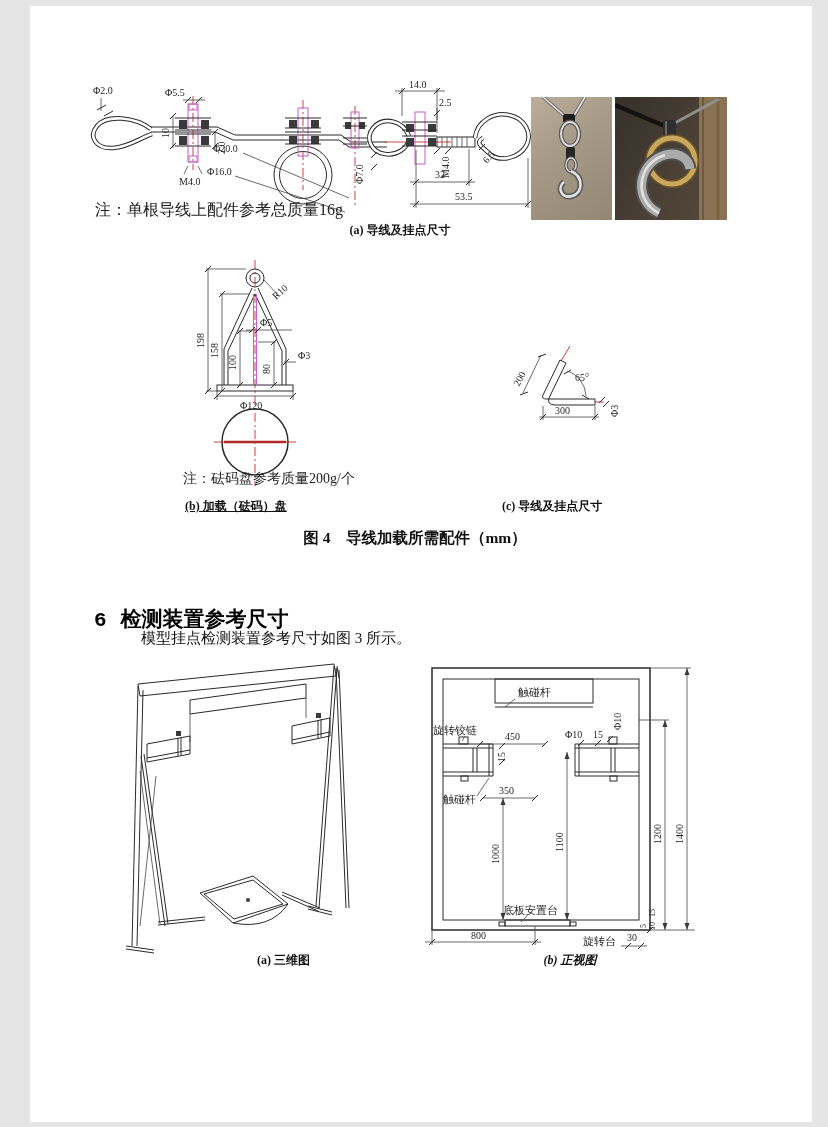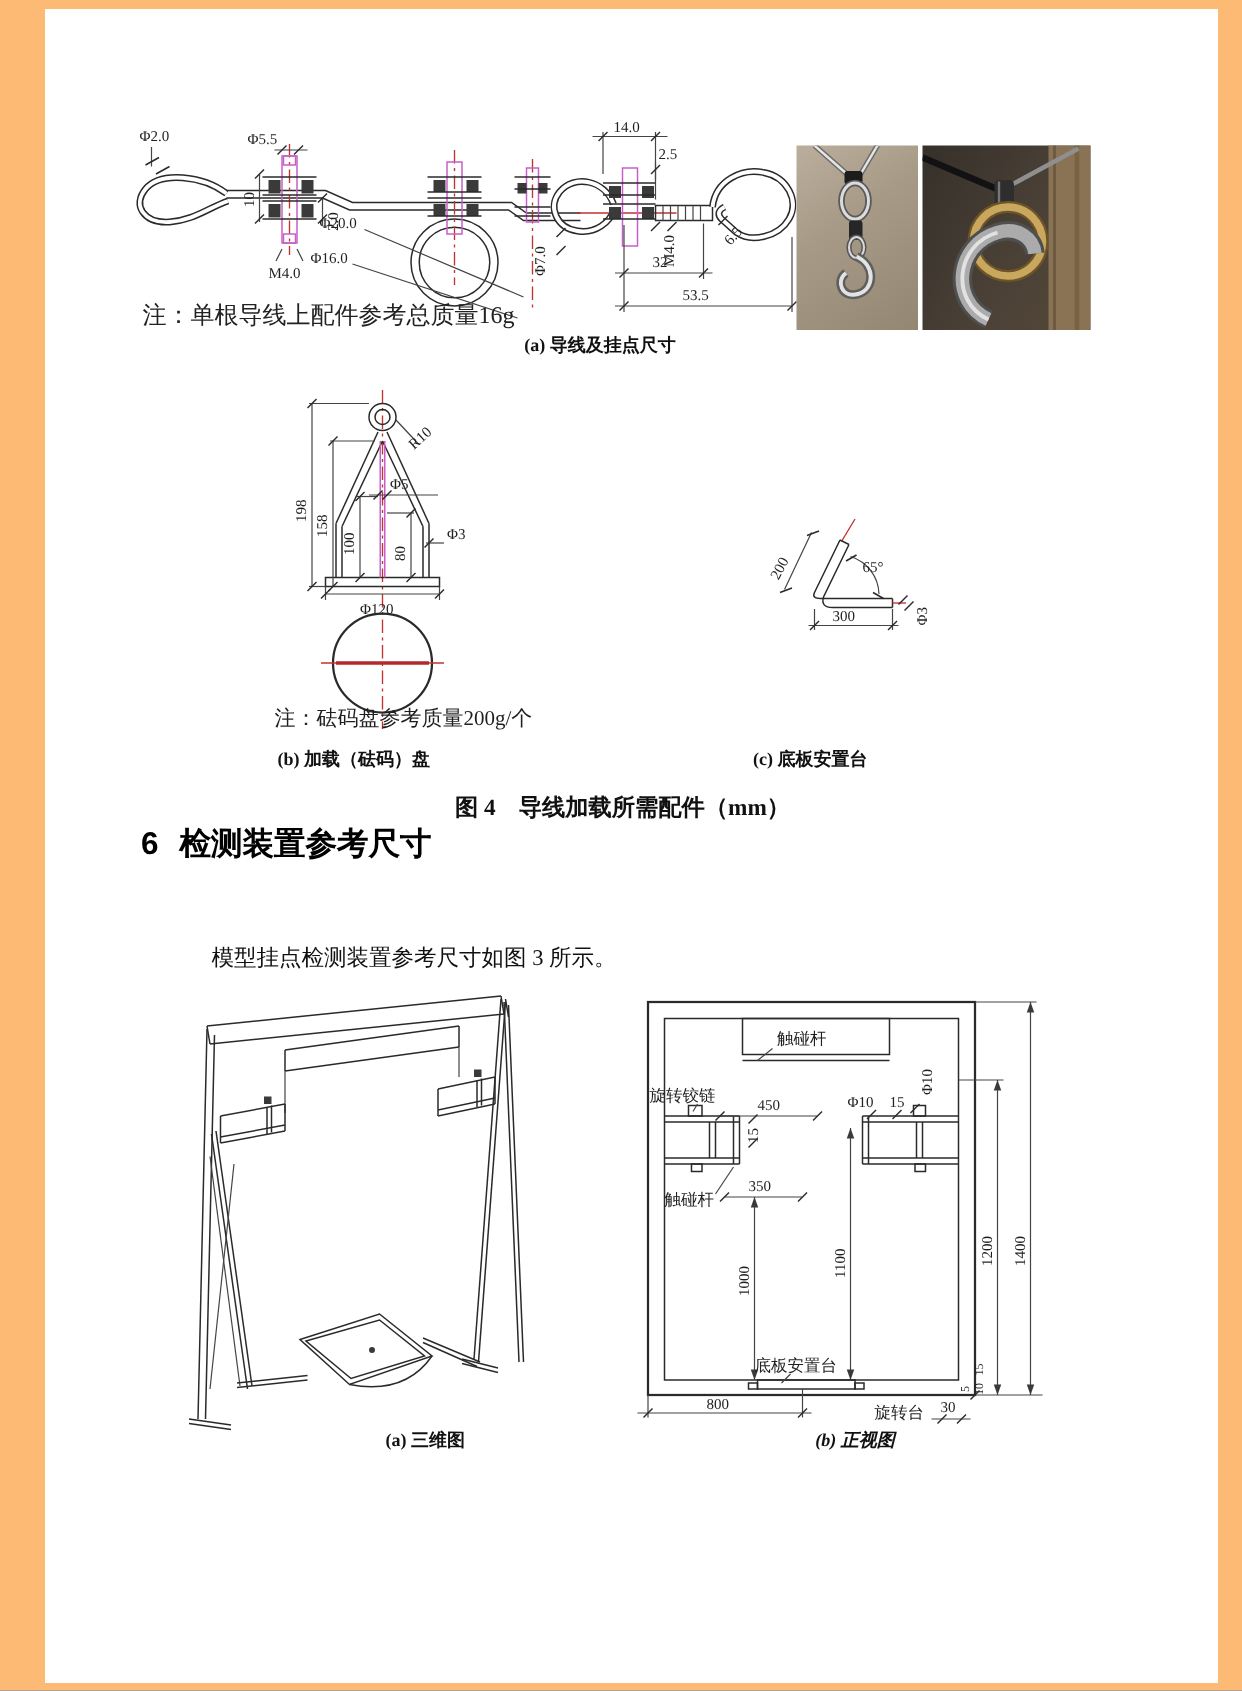--- a/index.html
+++ b/index.html
@@ -1,16 +1,16 @@
 <!DOCTYPE html>
 <html><head>
 <meta charset="utf-8">
 <style>
   html,body{margin:0;padding:0;background:#7d7d7d;}
-  #screen{position:relative;width:828px;height:1127px;background:#fdba74;overflow:hidden;
+  #screen{position:relative;width:828px;height:1127px;background:#e5e5e5;overflow:hidden;
           font-family:"Liberation Serif","DejaVu Serif",serif;color:#1f1f1f;}
   #paper{position:absolute;left:30px;top:6px;width:782px;height:1116px;background:#ffffff;}
   .abs{position:absolute;}
   svg{position:absolute;overflow:visible;}
   svg text{font-family:"Liberation Serif","DejaVu Serif",serif;fill:#1f1f1f;}
   .dim{font-size:10px;}
   .dims{font-size:8px;}
   .cjk{font-size:11px;}
   .ln{stroke:#2a2a2a;stroke-width:1;fill:none;}
   .lnb{stroke:#2a2a2a;stroke-width:1.5;fill:none;}
@@ -259,21 +259,21 @@
     <line class="thin" x1="37" y1="138" x2="113" y2="138"></line>
     <line class="ln" x1="34" y1="141" x2="40" y2="135"></line>
     <line class="ln" x1="110" y1="141" x2="116" y2="135"></line>
     <text class="dim" x="60" y="151">Φ120</text>
 
     <circle class="lnb" cx="75" cy="184" r="33"></circle>
     <line class="red" x1="34" y1="184" x2="116" y2="184"></line>
     <line x1="44" y1="184" x2="106" y2="184" stroke="#b22a2a" stroke-width="2.4"></line>
   </svg>
   <div class="abs" style="left:183px;top:470px;font-size:14px;">注：砝码盘参考质量200g/个</div>
-  <div class="abs figcap" style="left:185px;top:498px;">(b) 加载（砝码）盘</div>
+  <div class="abs figcap" style="left:185px;top:498px;text-decoration:underline;">(b) 加载（砝码）盘</div>
 
   <svg class="abs" style="left:487px;top:343px;" width="175" height="95" viewBox="0 0 175 95">
     <line class="red" x1="74" y1="18" x2="83" y2="3"></line>
     <path class="ln" d="M73,17 L56,52 Q54,56 60,56 L108,56"></path>
     <path class="ln" d="M79,20 L62,55 Q60,62 68,62 L108,62"></path>
     <line class="ln" x1="73" y1="17" x2="79" y2="20"></line>
     <line class="ln" x1="108" y1="56" x2="108" y2="62"></line>
     <line class="red" x1="108" y1="59" x2="117" y2="59"></line>
     <path class="thin" d="M80,28 A27,27 0 0 1 99,53"></path>
     <line class="ln" x1="77" y1="31" x2="84" y2="27"></line>
@@ -286,25 +286,25 @@
     <line class="thin" x1="56" y1="63" x2="56" y2="77"></line>
     <line class="thin" x1="108" y1="63" x2="108" y2="77"></line>
     <line class="thin" x1="52" y1="74" x2="112" y2="74"></line>
     <line class="ln" x1="53" y1="77" x2="59" y2="71"></line>
     <line class="ln" x1="105" y1="77" x2="111" y2="71"></line>
     <text class="dim" x="68" y="71">300</text>
     <line class="ln" x1="112" y1="60" x2="118" y2="54"></line>
     <line class="ln" x1="116" y1="64" x2="122" y2="58"></line>
     <text class="dim" transform="translate(131,74) rotate(-90)">Φ3</text>
   </svg>
-  <div class="abs figcap" style="left:502px;top:498px;">(c) 底板安置台</div>
+  <div class="abs figcap" style="left:502px;top:498px;">(c) 导线及挂点尺寸</div>
 
   <div class="abs figcap center" style="left:190px;top:528px;width:450px;font-size:15.5px;">图 4　导线加载所需配件（mm）</div>
 
-  <div class="abs heading" style="left:94px;top:548px;">
+  <div class="abs heading" style="left:94px;top:605px;font-family:Liberation Mono, monospace;">
     <span>6</span><span style="display:inline-block;width:14px;"></span><span>检测装置参考尺寸</span>
   </div>
   <div class="abs para" style="left:128px;top:629px;">模型挂点检测装置参考尺寸如图 3 所示。</div>
 
   <svg class="abs" style="left:110px;top:656px;" width="280" height="300" viewBox="0 0 280 300">
 
     <line class="ln" x1="28" y1="28" x2="224" y2="8"></line>
     <line class="ln" x1="30" y1="40" x2="226" y2="20"></line>
     <line class="ln" x1="28" y1="28" x2="30" y2="40"></line>
     <line class="ln" x1="224" y1="8" x2="226" y2="20"></line>

